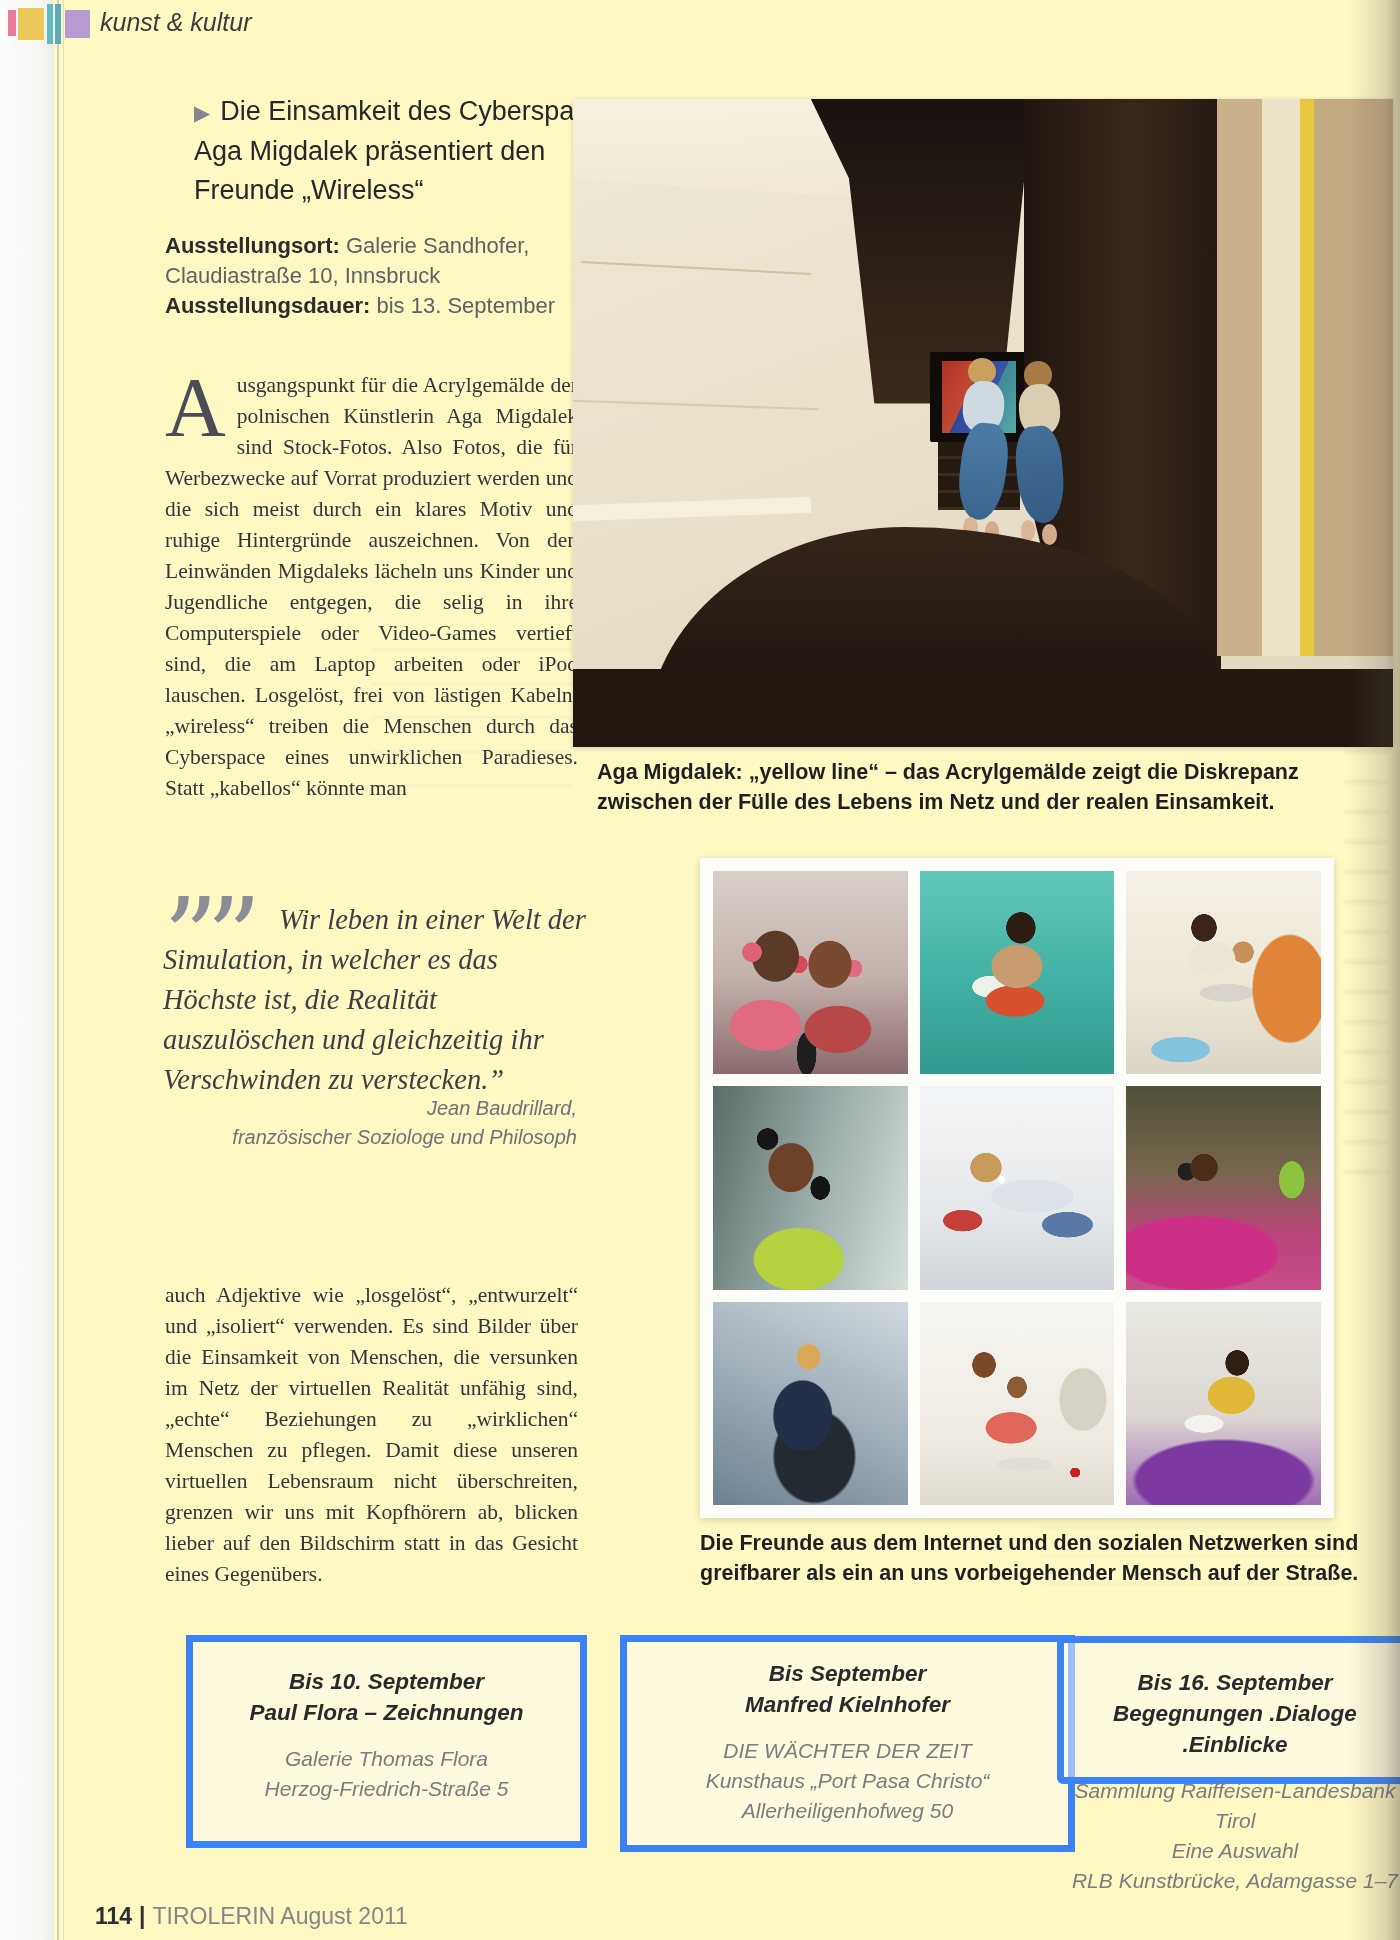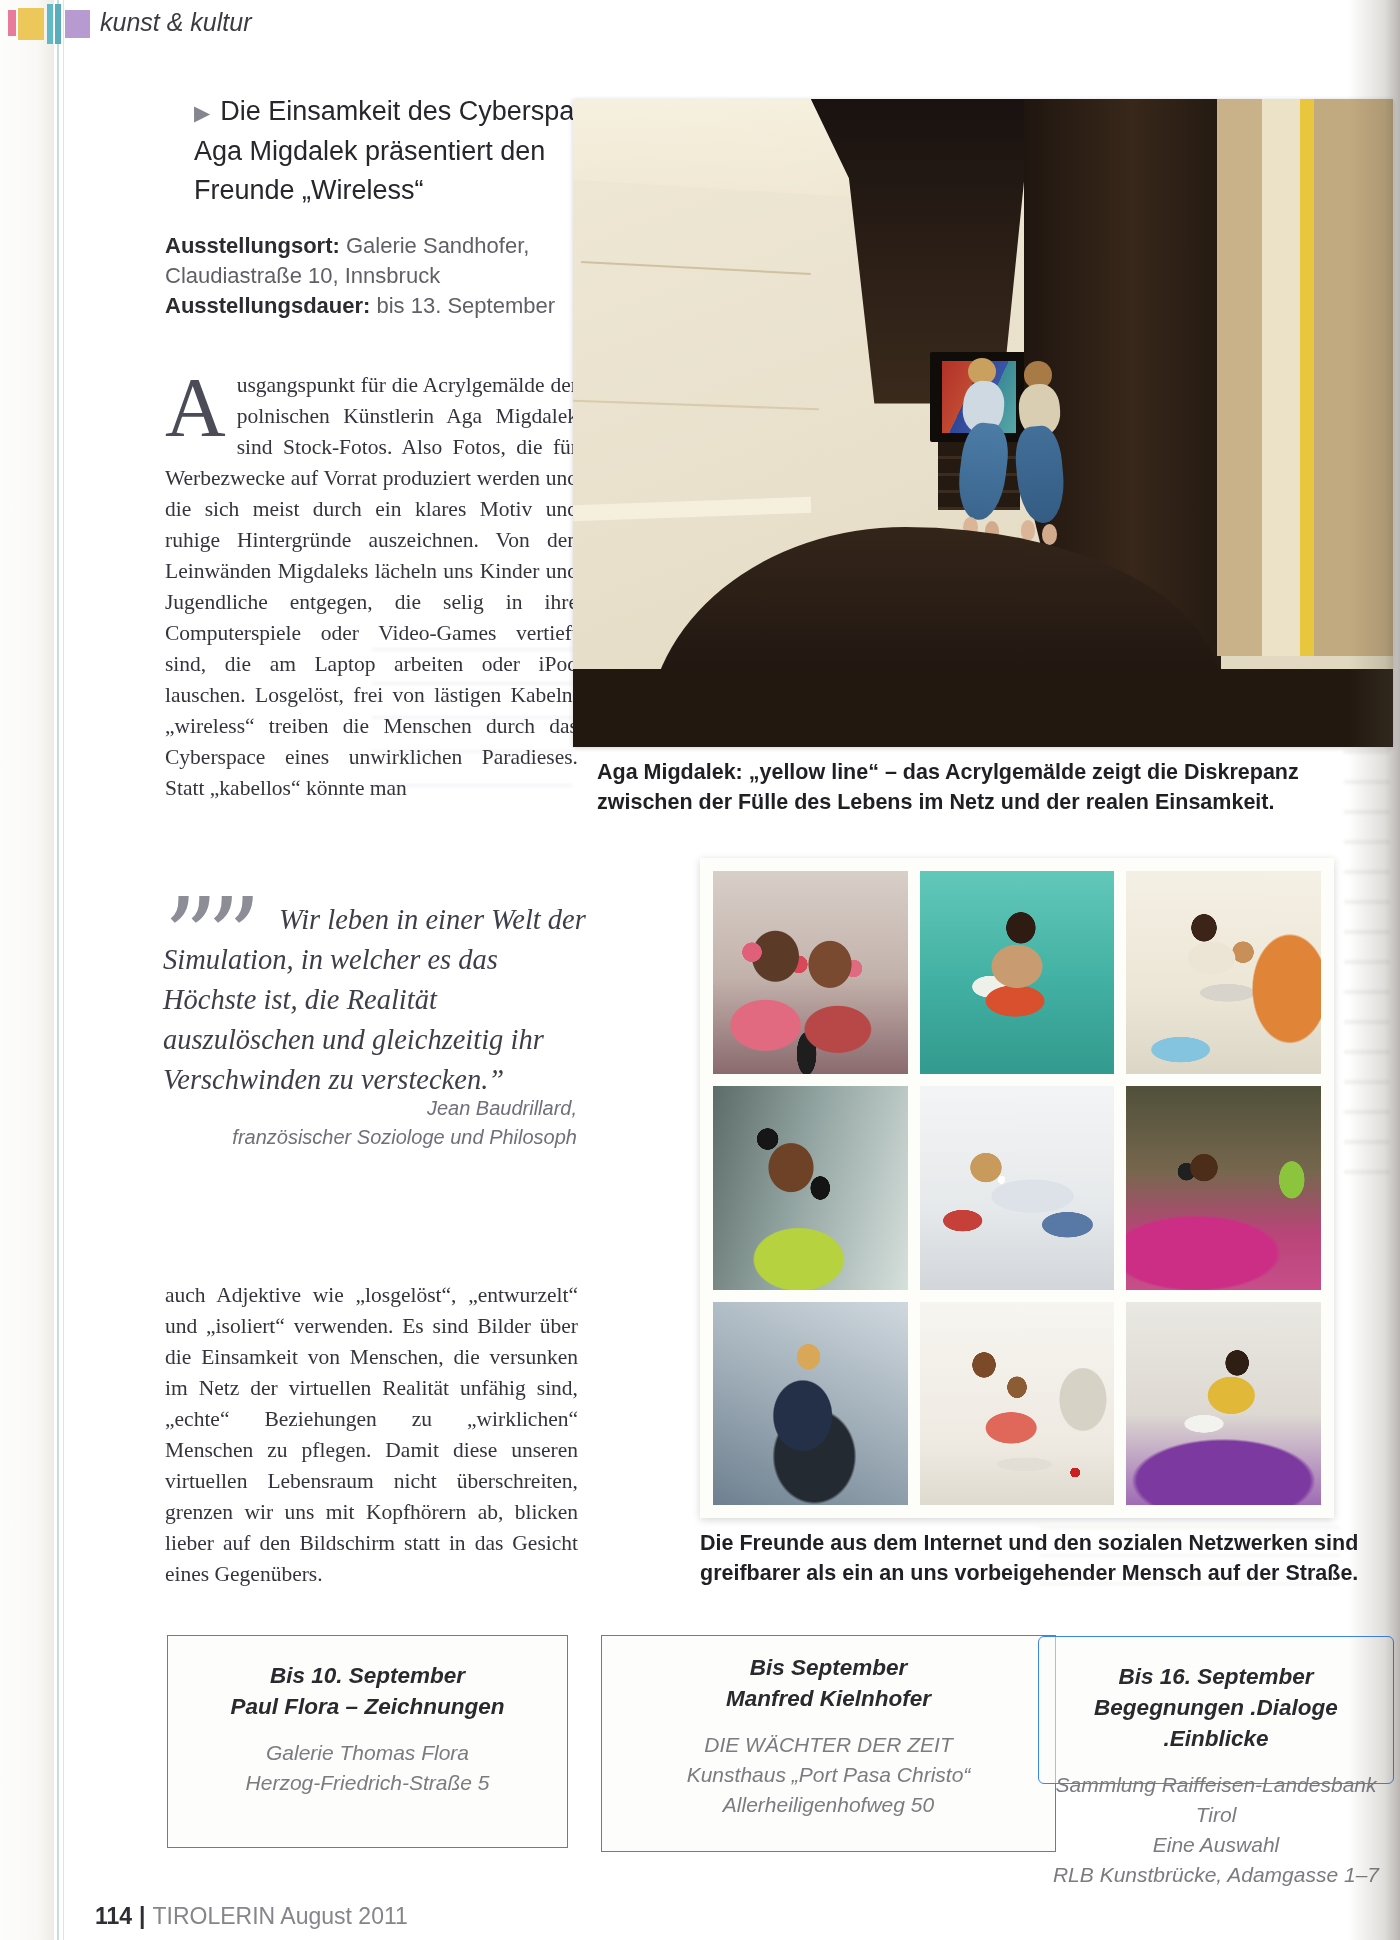--- a/index.html
+++ b/index.html
@@ -1,17 +1,17 @@
 <!DOCTYPE html>
 <html><head>
 <meta charset="utf-8">
 <style>
   html,body{margin:0;padding:0;}
   body{width:1400px;height:1940px;background:#e9e7e1;font-family:"Liberation Sans",sans-serif;}
-  .page{position:relative;width:1400px;height:1940px;background:#ffffff;overflow:hidden;}
+  .page{position:relative;width:1400px;height:1940px;background:#fef9c3;overflow:hidden;}
 
   
   .left-strip{position:absolute;left:0;top:0;width:54px;height:100%;
     background:linear-gradient(90deg,#fdfdfc 0%,#f9f8f5 70%,#edebe5 100%);}
   .scanline{position:absolute;top:0;height:100%;}
   .scanline.a{left:57px;width:2px;background:rgba(110,150,160,.35);}
   .scanline.b{left:63px;width:1px;background:rgba(140,170,180,.30);}
   .right-shadow{position:absolute;right:0;top:0;width:52px;height:100%;
     background:linear-gradient(90deg,rgba(0,0,0,0) 0%,rgba(95,88,75,.20) 70%,rgba(70,62,52,.38) 100%);}
   .ghost{position:absolute;filter:blur(1.5px);opacity:.55;}
@@ -144,22 +144,22 @@
     radial-gradient(5px 5px at 80% 84%, #cc2020 97%, transparent),
     linear-gradient(180deg,#f7f5f0 0%,#eeeae2 70%,#dfdace 100%);}
   .t9{background:
     radial-gradient(12px 13px at 57% 30%, #2e1e14 96%, transparent),
     radial-gradient(24px 19px at 54% 46%, #e2b838 96%, transparent),
     radial-gradient(20px 9px at 40% 60%, #f2f2ee 96%, transparent),
     radial-gradient(92px 42px at 50% 88%, #7c3aa0 94%, transparent),
     linear-gradient(180deg,#eae8e2 0%,#ddd9d2 55%,#a06cb4 100%);}
 
   
-  .event-box{position:absolute;border:1px solid #3b82f6;background:rgba(252,252,250,.5);
-    text-align:center;box-sizing:border-box;padding-top:24px;}
+  .event-box{position:absolute;border:7px solid #3b82f6;background:rgba(252,252,250,.5);
+    text-align:center;box-sizing:border-box;padding-top:24px;margin-left:19px;}
   .eb-title{font-style:italic;font-weight:bold;font-size:22.5px;line-height:31px;color:#2a2a2e;}
   .eb-details{margin-top:16px;font-style:italic;font-size:21px;line-height:30px;color:#7b7b80;}
   .box1{left:167px;top:1635px;width:401px;height:213px;}
   .box2{left:601px;top:1635px;width:455px;height:217px;padding-top:16px;}
   .box3{left:1038px;top:1636px;width:356px;height:148px;border-radius:6px;}
 
   
   .footer{position:absolute;left:95px;top:1903px;font-size:23px;color:#85858a;}
   .footer .pagenum{font-weight:bold;color:#2e2e33;}
   .footer .sep{color:#2e2e33;margin:0 7px;font-weight:bold;}

